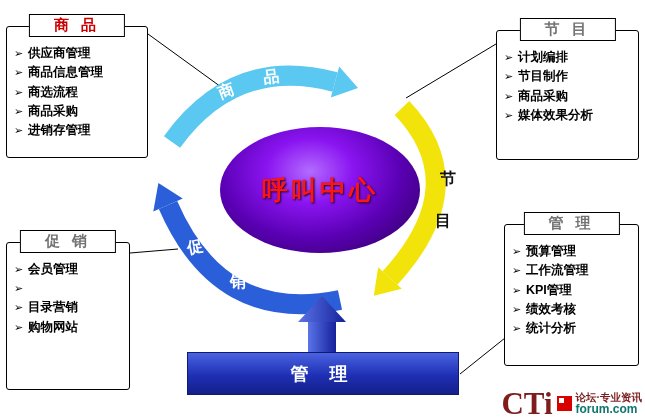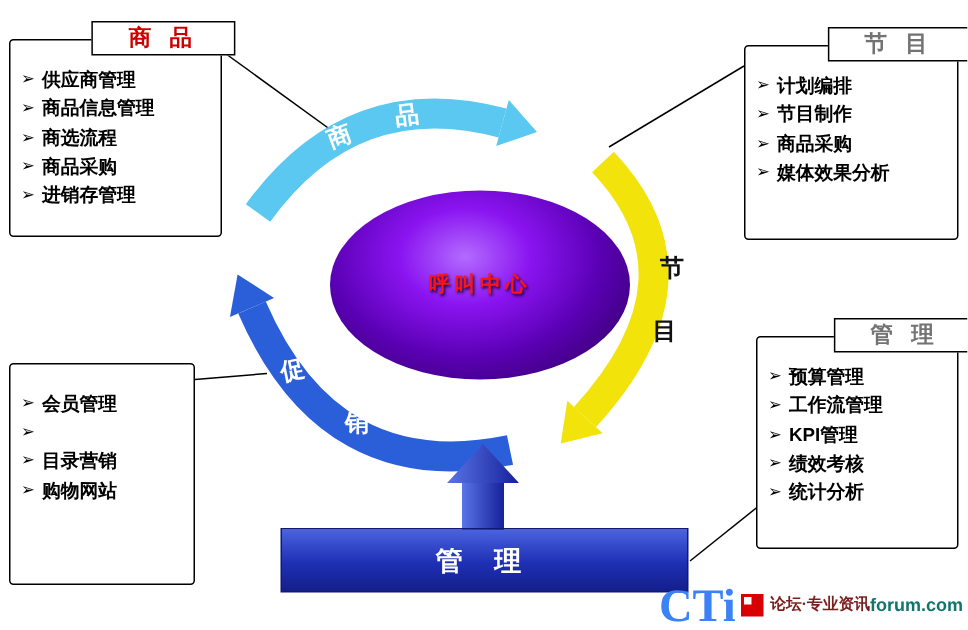--- a/index.html
+++ b/index.html
@@ -8,57 +8,57 @@
     font-family:"Liberation Sans","DejaVu Sans",sans-serif;
   }
   
   .callout{
     position:absolute;border:1px solid #000;border-radius:3px;background:#fff;
     box-sizing:border-box;padding:16px 5px 4px 7px;
   }
   .callout-title{
     position:absolute;top:-13px;left:50%;transform:translateX(-50%);
     border:1px solid #000;background:#fff;padding:1px 24px;white-space:nowrap;
-    font-size:15px;font-weight:bold;letter-spacing:4px;margin-left:32px;
+    font-size:15px;font-weight:bold;letter-spacing:4px;
   }
   .title-red{color:#cc0000;}
   .title-blue{color:#737373;}
   .item{display:flex;align-items:flex-start;font-size:12.5px;font-weight:bold;
     color:#000;line-height:1.38;margin:2px 0;}
   .bullet{flex:0 0 14px;font-size:11px;line-height:1.55;color:#000;}
   
   .center-ellipse{
     position:absolute;left:220px;top:127px;width:200px;height:126px;border-radius:50%;
     background:radial-gradient(ellipse at 45% 35%, #b36bff 0%, #8a14f0 28%, #5a00b4 58%, #27004f 100%);
     display:flex;align-items:center;justify-content:center;
   }
   .center-label{
-    color:#ff1414;font-size:14px;font-weight:bold;letter-spacing:3px;
+    color:#ff1414;font-size:26px;font-weight:bold;letter-spacing:3px;
     text-shadow:1px 1px 2px #1a0030;
   }
   
   .bottom-bar{
     position:absolute;left:187px;top:352px;width:272px;height:43px;
     background:linear-gradient(180deg,#4a63e0 0%,#1e2fb4 55%,#141f8a 100%);
     display:flex;align-items:center;justify-content:center;
     border:1px solid #101a70;box-sizing:border-box;
   }
   .bottom-bar-label{color:#fff;font-size:18px;font-weight:bold;letter-spacing:8px;}
   
   svg.overlay{position:absolute;left:0;top:0;pointer-events:none;}
   .arc-label{font-weight:bold;font-size:16px;font-family:"Liberation Sans","DejaVu Sans",sans-serif;}
   .lbl-white{fill:#ffffff;}
   .lbl-black{fill:#111111;}
   
   .logo{position:absolute;right:3px;bottom:1px;display:flex;align-items:center;gap:4px;}
   .logo-cti{font-family:"Liberation Serif","DejaVu Serif",serif;font-weight:bold;
-    font-size:31px;color:#3b82f6;line-height:1;}
+    font-size:31px;color:#7f1d1d;line-height:1;}
   .logo-sq{width:15px;height:15px;background:#d90000;position:relative;flex:0 0 15px;}
   .logo-sq::after{content:"";position:absolute;left:2px;top:2px;width:5px;height:5px;background:#fff;}
-  .logo-text{display:flex;line-height:1.15;}
+  .logo-text{display:flex;flex-direction:column;line-height:1.15;}
   .logo-tagline{font-size:10.5px;font-weight:bold;color:#7a1f1f;}
   .logo-site{font-size:12px;font-weight:bold;color:#0f766e;}
 </style>
 </head>
 <body>
 
 <div id="stage">
 
   <div class="center-ellipse">
     <span class="center-label">呼叫中心</span>
@@ -145,20 +145,21 @@
           <span>商品采购</span>
         </div>
       <div class="item">
           <span class="bullet">➢</span>
           <span>媒体效果分析</span>
         </div>
     </div>
   </div>
 
   <div class="callout" style="left:6px;top:242px;width:124px;height:148px;">
+    <div class="callout-title title-blue">促 销</div>
     <div>
       <div class="item">
           <span class="bullet">➢</span>
           <span>会员管理</span>
         </div>
       <div class="item">
           <span class="bullet">➢</span>
         </div>
       <div class="item">
           <span class="bullet">➢</span>

